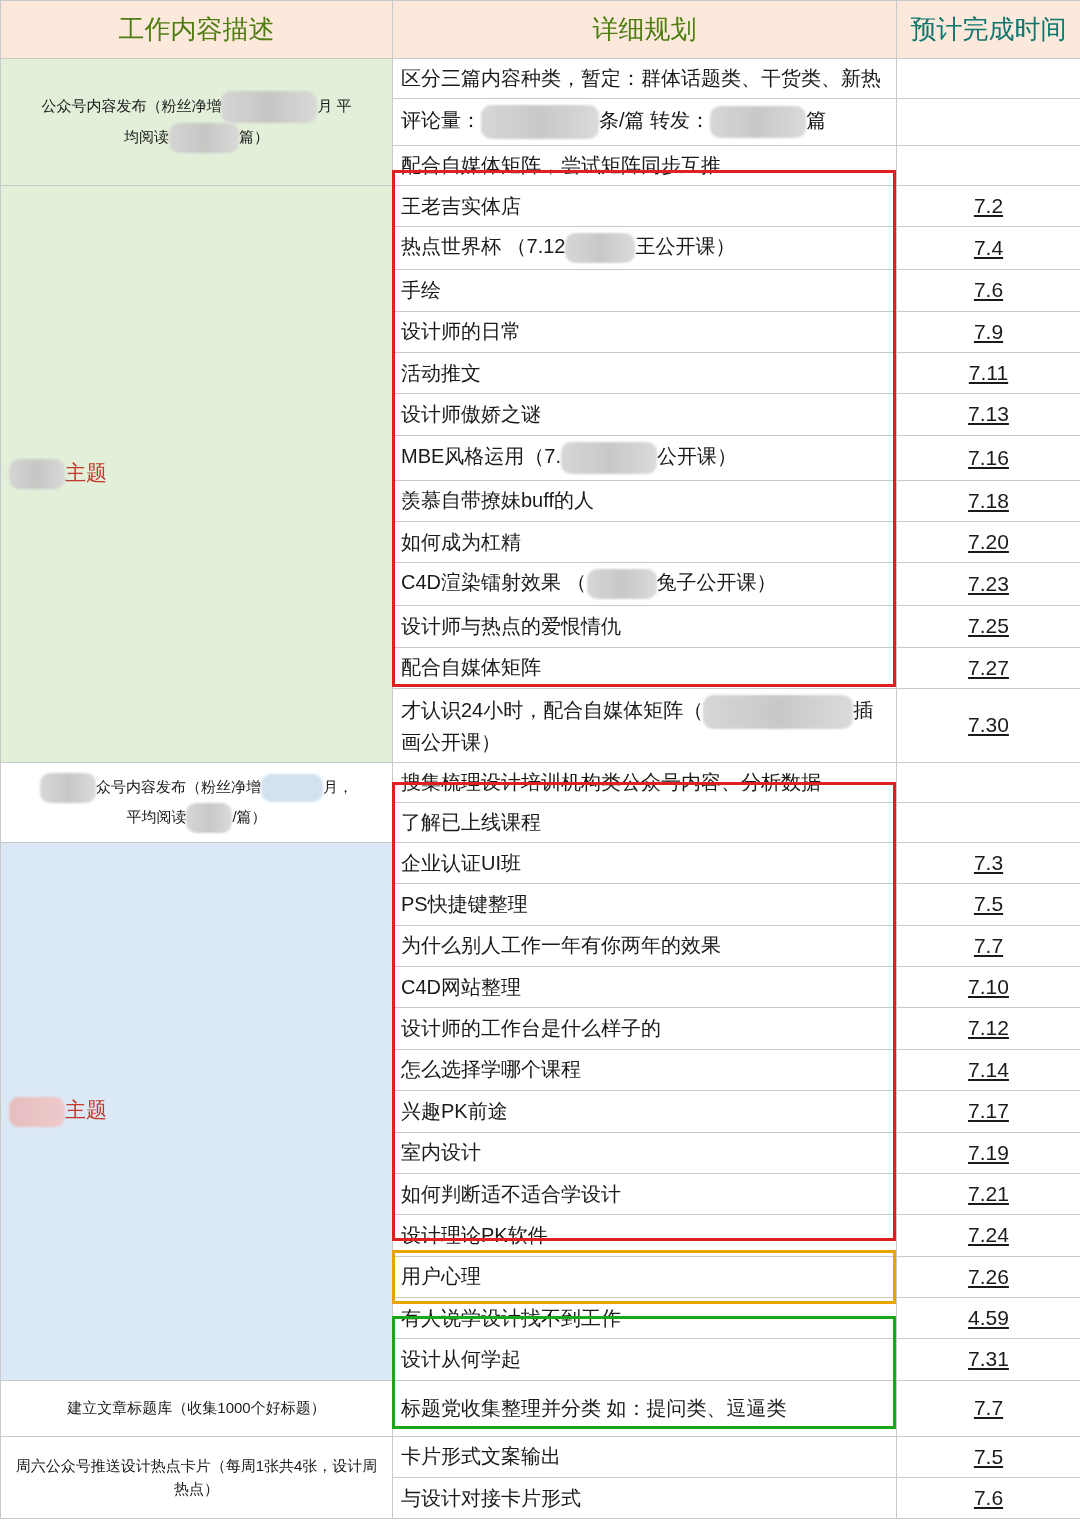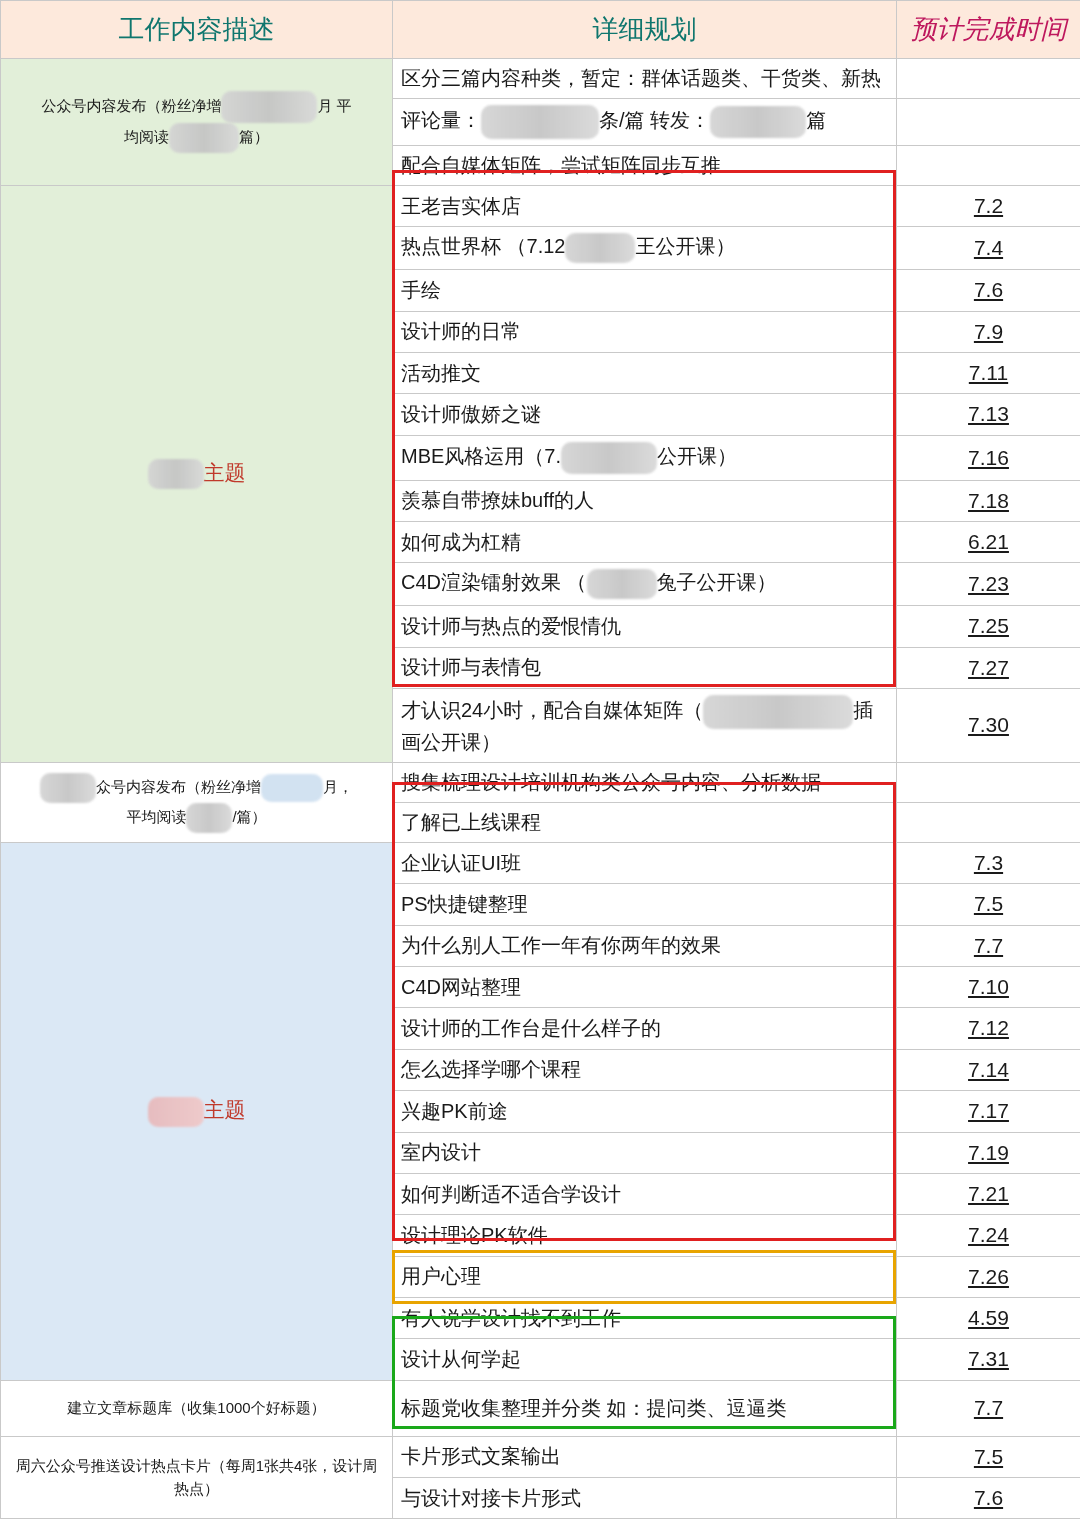--- a/index.html
+++ b/index.html
@@ -27,25 +27,25 @@
     font-size:20px;
     vertical-align:middle;
     line-height:1.35;
     box-sizing:border-box;
   }
   .hdr{
     height:58px;
     font-size:26px;
     text-align:center;
     font-weight:normal;
-    color:#0f766e;
+    color:#4d7c0f;
     background:#fde9dc;
     border:1px solid #c9c9c9;
   }
-  .hdr.h3{color:#be185d;background:#fde9dc;font-style:italic;}
+  .hdr.h3{color:#0f766e;background:#fde9dc;}
   .desc{
     text-align:center;
     font-size:15px;
     line-height:1.55;
   }
   .plan{
     text-align:left;
     height:37px;
   }
   .date{
@@ -53,21 +53,21 @@
     font-size:21px;
     text-decoration:underline;
   }
   .bg-green{background:#e2efd9;}
   .bg-blue{background:#dbe8f5;}
   .bg-lgreen{background:#e2efd9;}
   .bg-white{background:#ffffff;}
   .topic-label{
     color:#c0392b;
     font-size:21px;
-    text-align:center;
+    text-align:left;
   }
   .blur{
     display:inline-block;
     background:linear-gradient(90deg,#d4d4d4,#c4c4c4,#d8d8d8);
     border-radius:10px;
     vertical-align:middle;
     filter:blur(1px);
     opacity:.92;
   }
   .blur.b1{width:46px;height:30px;}
@@ -158,34 +158,34 @@
         <span>MBE风格运用（7.</span><span class="blur b5"></span><span>公开课）</span>
       </td>
       <td class="date bg-white">7.16</td>
     </tr>
     <tr>
       <td class="plan bg-white">羡慕自带撩妹buff的人</td>
       <td class="date bg-white">7.18</td>
     </tr>
     <tr>
       <td class="plan bg-white">如何成为杠精</td>
-      <td class="date bg-white">6.21</td>
+      <td class="date bg-white">7.20</td>
     </tr>
     <tr>
       <td class="plan bg-white">
         <span>C4D渲染镭射效果 （</span><span class="blur b4"></span><span>兔子公开课）</span>
       </td>
       <td class="date bg-white">7.23</td>
     </tr>
     <tr>
       <td class="plan bg-white">设计师与热点的爱恨情仇</td>
       <td class="date bg-white">7.25</td>
     </tr>
     <tr>
-      <td class="plan bg-white">设计师与表情包</td>
+      <td class="plan bg-white">配合自媒体矩阵</td>
       <td class="date bg-white">7.27</td>
     </tr>
     <tr>
       <td class="plan bg-white" style="height:62px">
         <span>才认识24小时，配合自媒体矩阵（</span><span class="blur bwide"></span><span>插画公开课）</span>
       </td>
       <td class="date bg-white">7.30</td>
     </tr>
 
     <tr>

